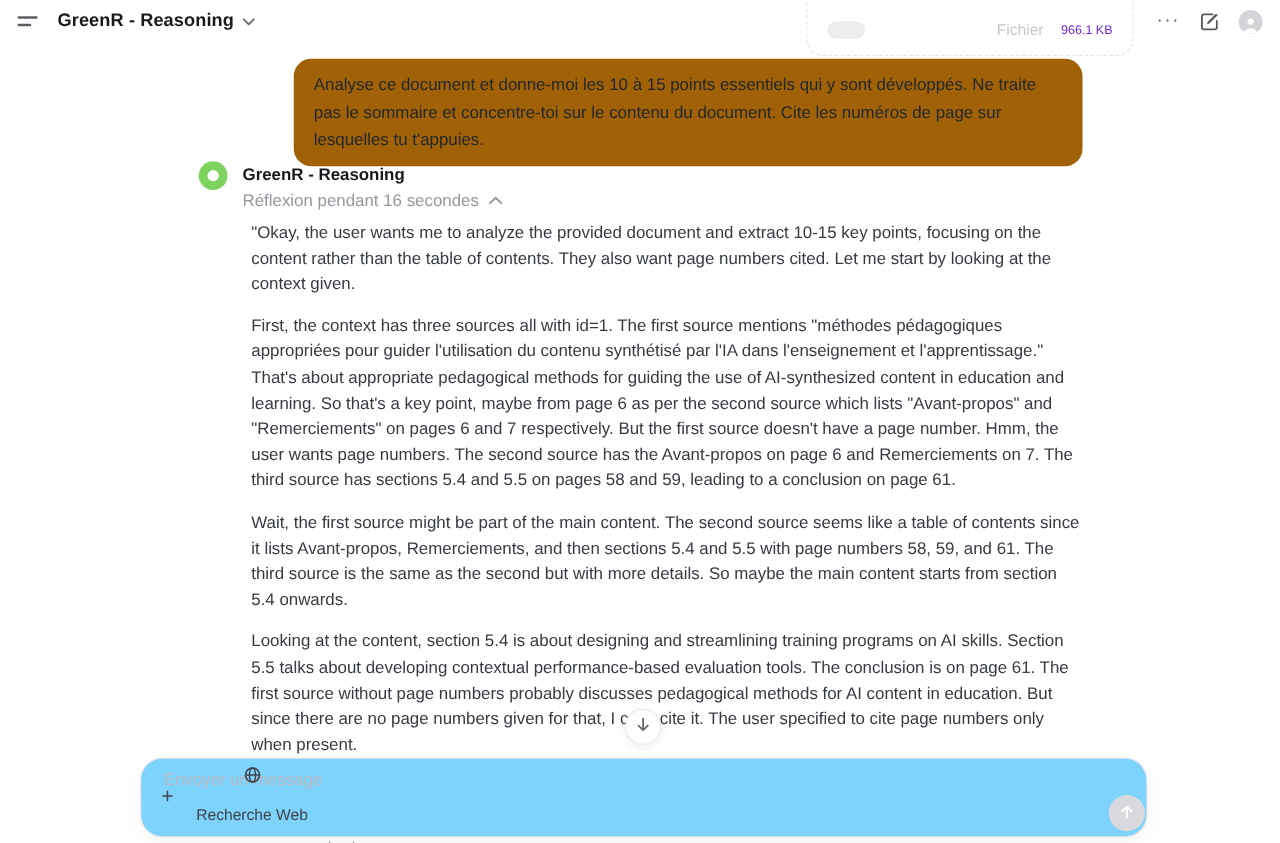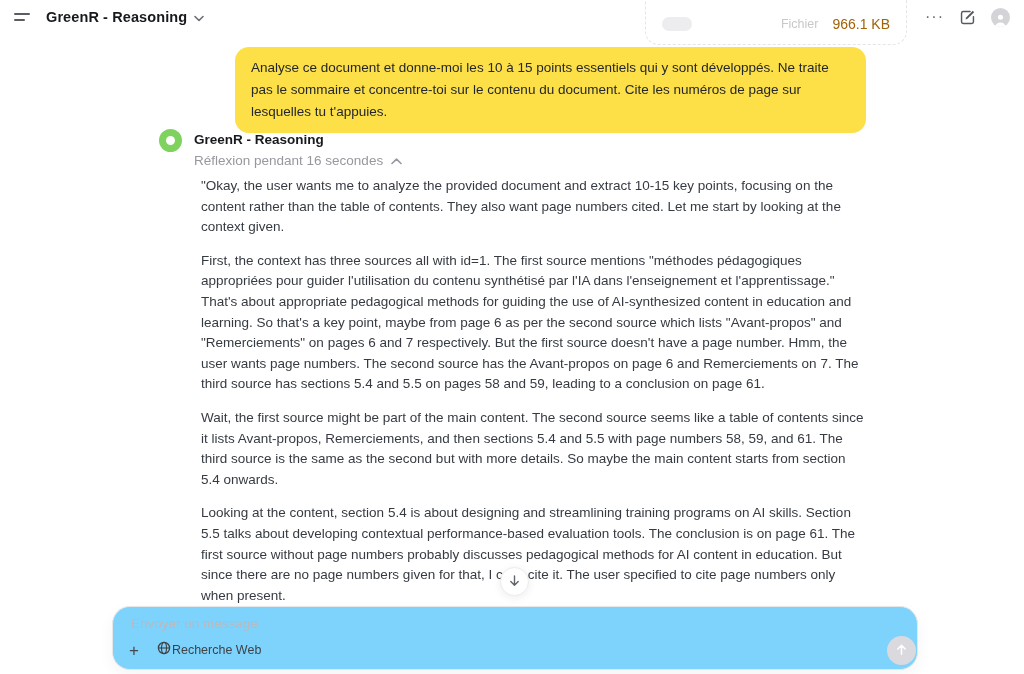--- a/index.html
+++ b/index.html
@@ -35,26 +35,26 @@
 
   
   .attachment-chip {
     position:absolute; left:645px; top:-13px; width:262px; height:58px;
     border:1px dashed #e5e5e8; border-radius:14px; background:#fff;
     display:flex; align-items:center; gap:14px; padding:16px 16px 0 16px;
     z-index:6;
   }
   .file-blob { width:30px; height:14px; border-radius:7px; background:#ededef; flex:0 0 auto; }
   .attachment-label { font-size:12.5px; color:#c8c8cc; flex:1;text-align:right; }
-  .attachment-size { font-size:14px; color:#a16207; }
+  .attachment-size { font-size:10px; color:#6d28d9; }
 
   
   .user-bubble {
     position:absolute; right:158px; top:47px; max-width:631px;
-    background:#fde047; border-radius:14px; padding:10px 16px;
+    background:#a16207; border-radius:14px; padding:10px 16px;
     font-size:13.5px; line-height:22px; color:#24272c;
   }
 
   
   .assistant-avatar {
     position:absolute; left:159px; top:129px;
     width:23px; height:23px; border-radius:50%;
     border:7px solid #7ed35f; background:#fff;
   }
   .assistant-name { position:absolute; left:194px; top:132px; font-size:13.5px; font-weight:700; color:#17191c; }
@@ -90,21 +90,21 @@
   .composer textarea {
     position:absolute; left:18px; top:9px; width:620px; height:24px;
     border:none; outline:none; resize:none; background:transparent;
     font-family:"Liberation Sans", sans-serif; font-size:13.5px; color:#24272c;
   }
   .composer textarea::placeholder { color:#b9b9c0; }
   .composer-tools {
     position:absolute; left:16px; bottom:10px; display:flex; align-items:center; gap:18px;
   }
   .plus-btn { font-size:17px; color:#45484e; line-height:1; cursor:pointer; font-weight:400; }
-  .web-search-btn { display:flex; align-items:center; gap:1px; cursor:pointer; }
+  .web-search-btn { display:flex; align-items:center; gap:13px; cursor:pointer;flex-direction:column; }
   .web-search-label { font-size:12.5px; color:#3f4248; }
   .send-btn {
     position:absolute; left:774px; top:29px; width:29px; height:29px;
     border-radius:50%; background:#d9d9de; border:none; cursor:pointer;
     display:flex; align-items:center; justify-content:center;
   }
 </style>
 </head>
 <body>
 

